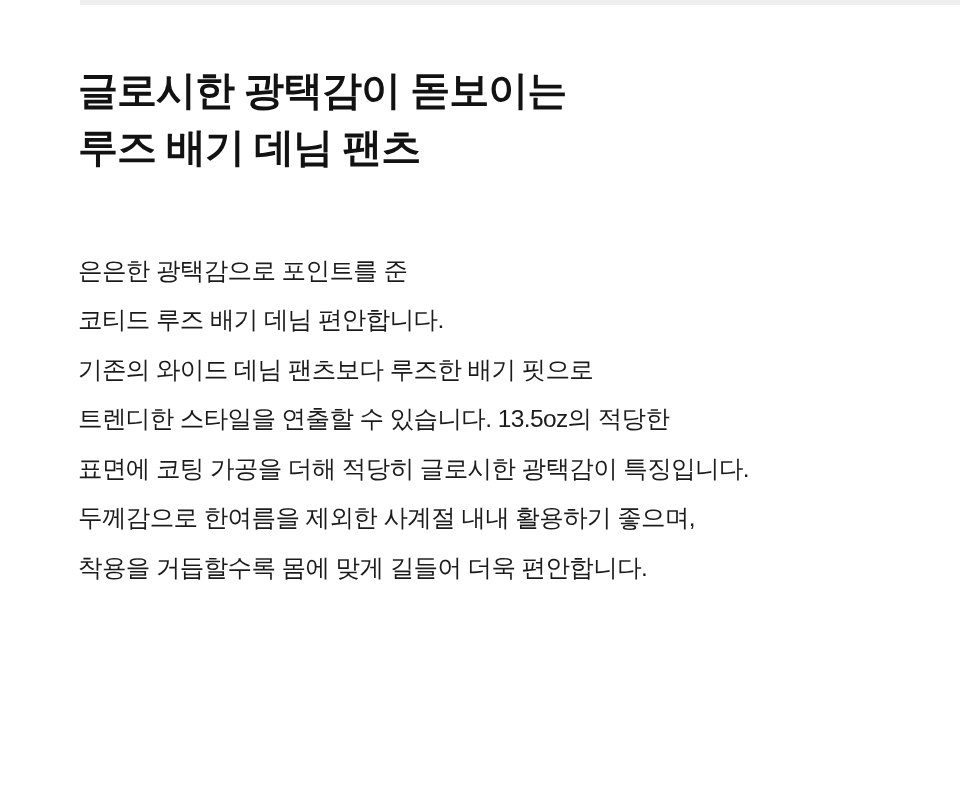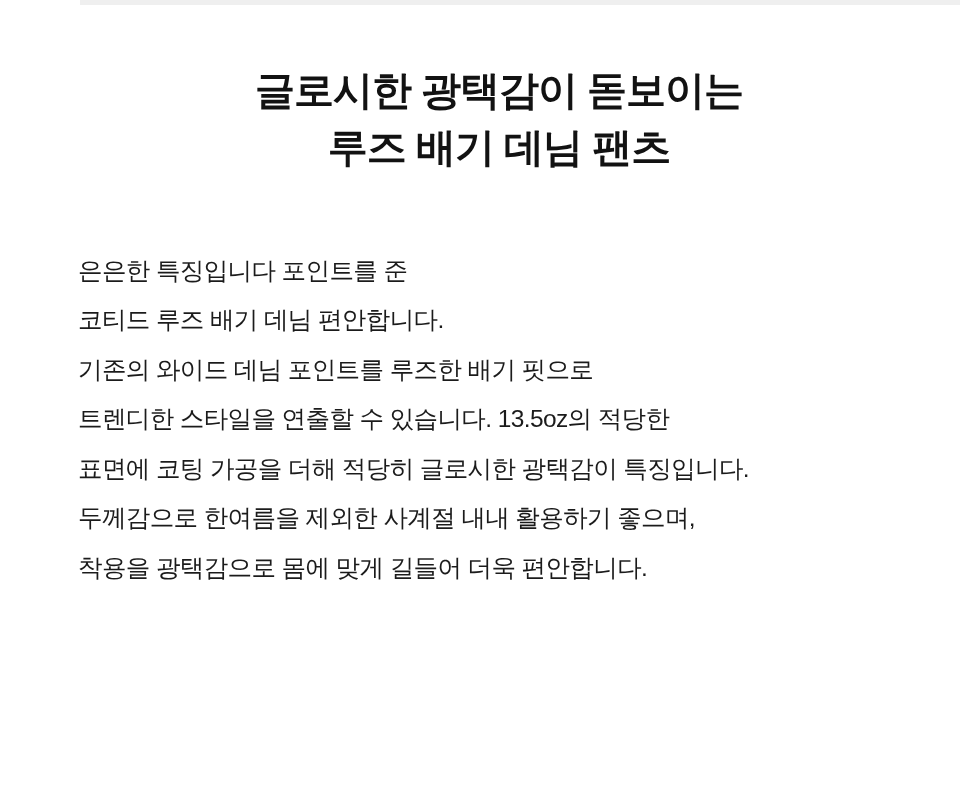--- a/index.html
+++ b/index.html
@@ -44,21 +44,20 @@
     right: 40px;
   }
   .headline {
     margin: 0;
     padding-top: 62px;
     font-size: 40px;
     font-weight: 700;
     line-height: 1.42;
     letter-spacing: -1px;
     color: #121212;
-    text-align: center;
   }
   .headline .line {
     display: block;
     white-space: nowrap;
   }
   .body-copy {
     margin: 0;
     padding-top: 70px;
     font-size: 24.5px;
     font-weight: 400;
@@ -80,23 +79,23 @@
   <div class="top-edge"></div>
 
   <div class="content">
 
     <h1 class="headline">
       <span class="line">글로시한 광택감이 돋보이는</span>
       <span class="line">루즈 배기 데님 팬츠</span>
     </h1>
 
     <div class="body-copy">
-      <span class="line">은은한 특징입니다 포인트를 준</span>
+      <span class="line">은은한 광택감으로 포인트를 준</span>
       <span class="line">코티드 루즈 배기 데님 편안합니다.</span>
-      <span class="line">기존의 와이드 데님 포인트를 루즈한 배기 핏으로</span>
+      <span class="line">기존의 와이드 데님 팬츠보다 루즈한 배기 핏으로</span>
       <span class="line">트렌디한 스타일을 연출할 수 있습니다. 13.5oz의 적당한</span>
       <span class="line">표면에 코팅 가공을 더해 적당히 글로시한 광택감이 특징입니다.</span>
       <span class="line">두께감으로 한여름을 제외한 사계절 내내 활용하기 좋으며,</span>
-      <span class="line">착용을 광택감으로 몸에 맞게 길들어 더욱 편안합니다.</span>
+      <span class="line">착용을 거듭할수록 몸에 맞게 길들어 더욱 편안합니다.</span>
     </div>
 
   </div>
 </div>
 
 </body></html>

